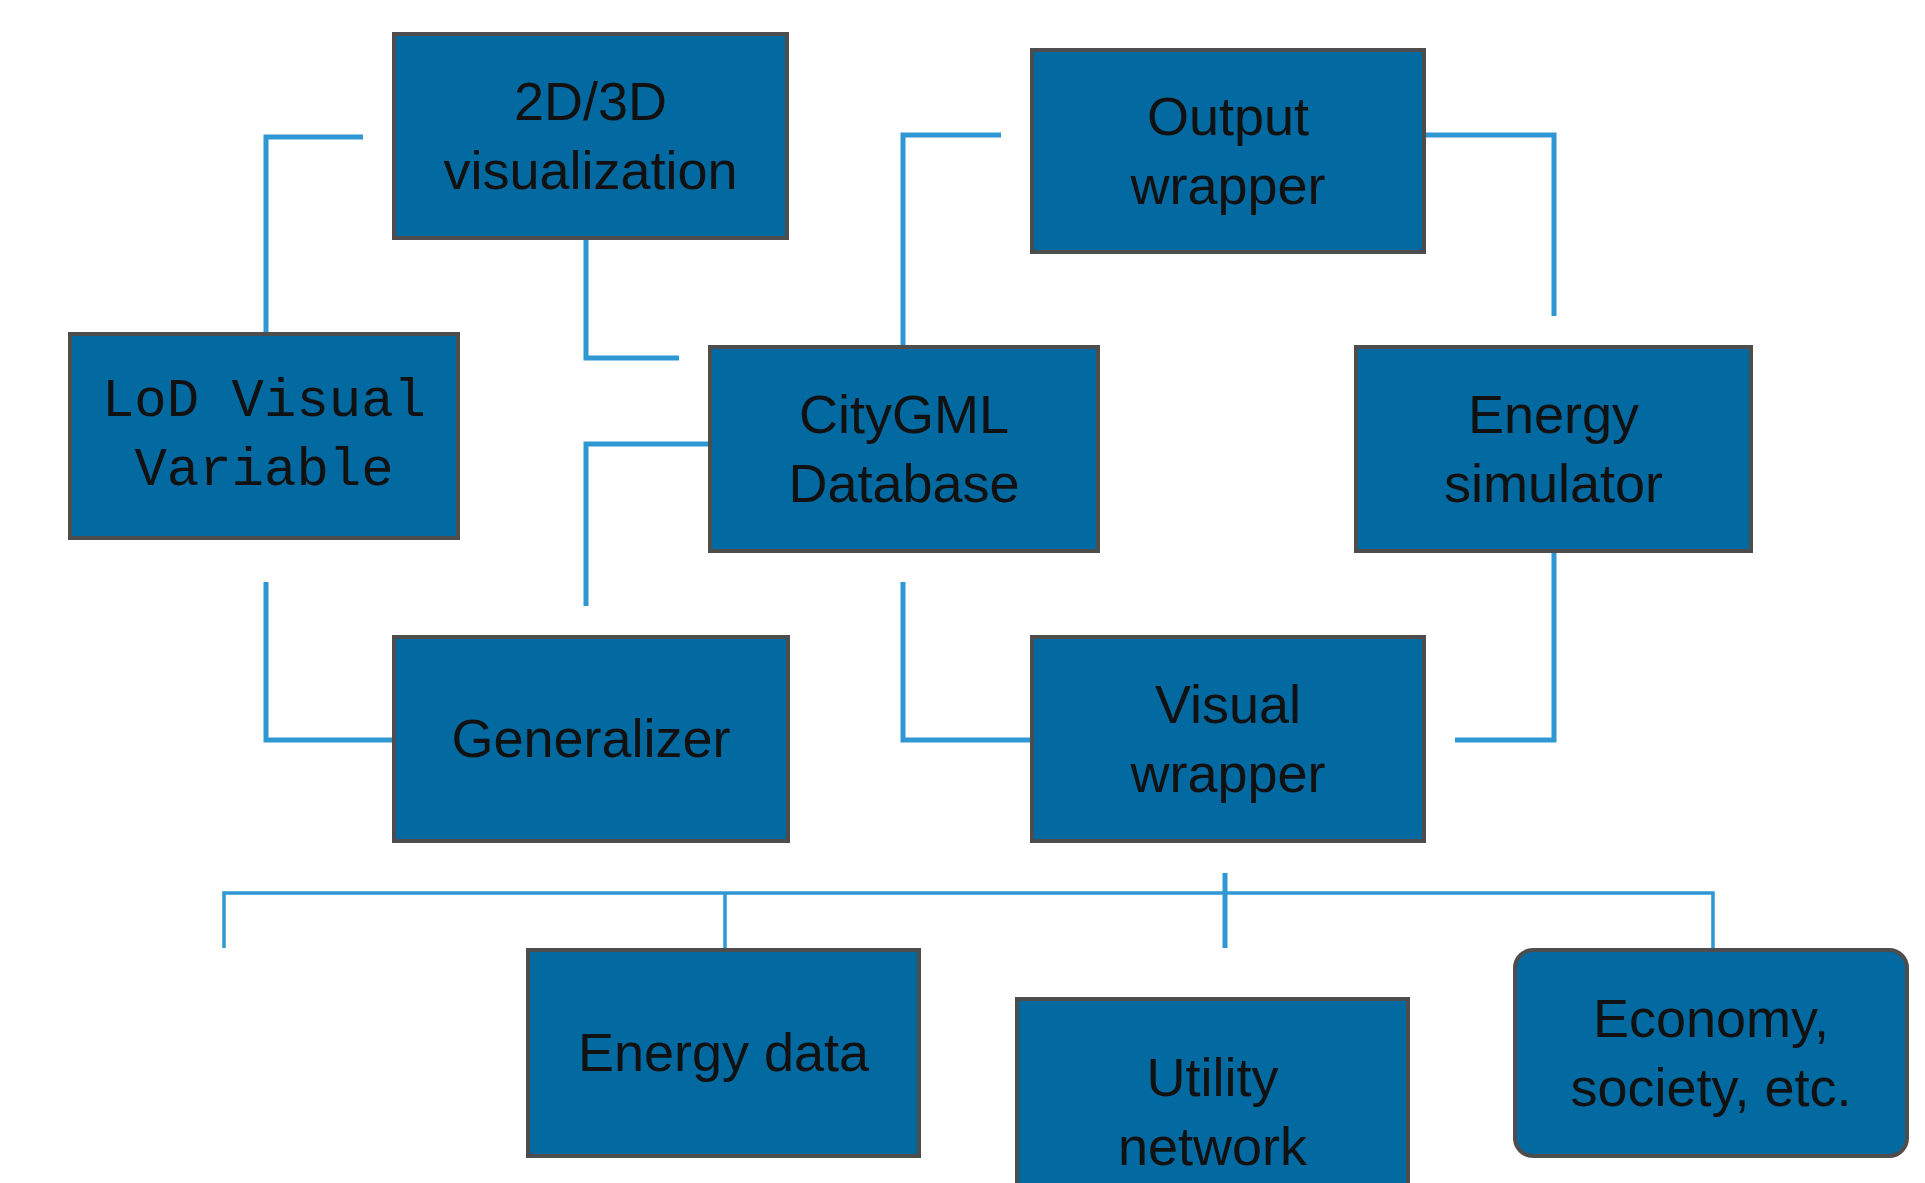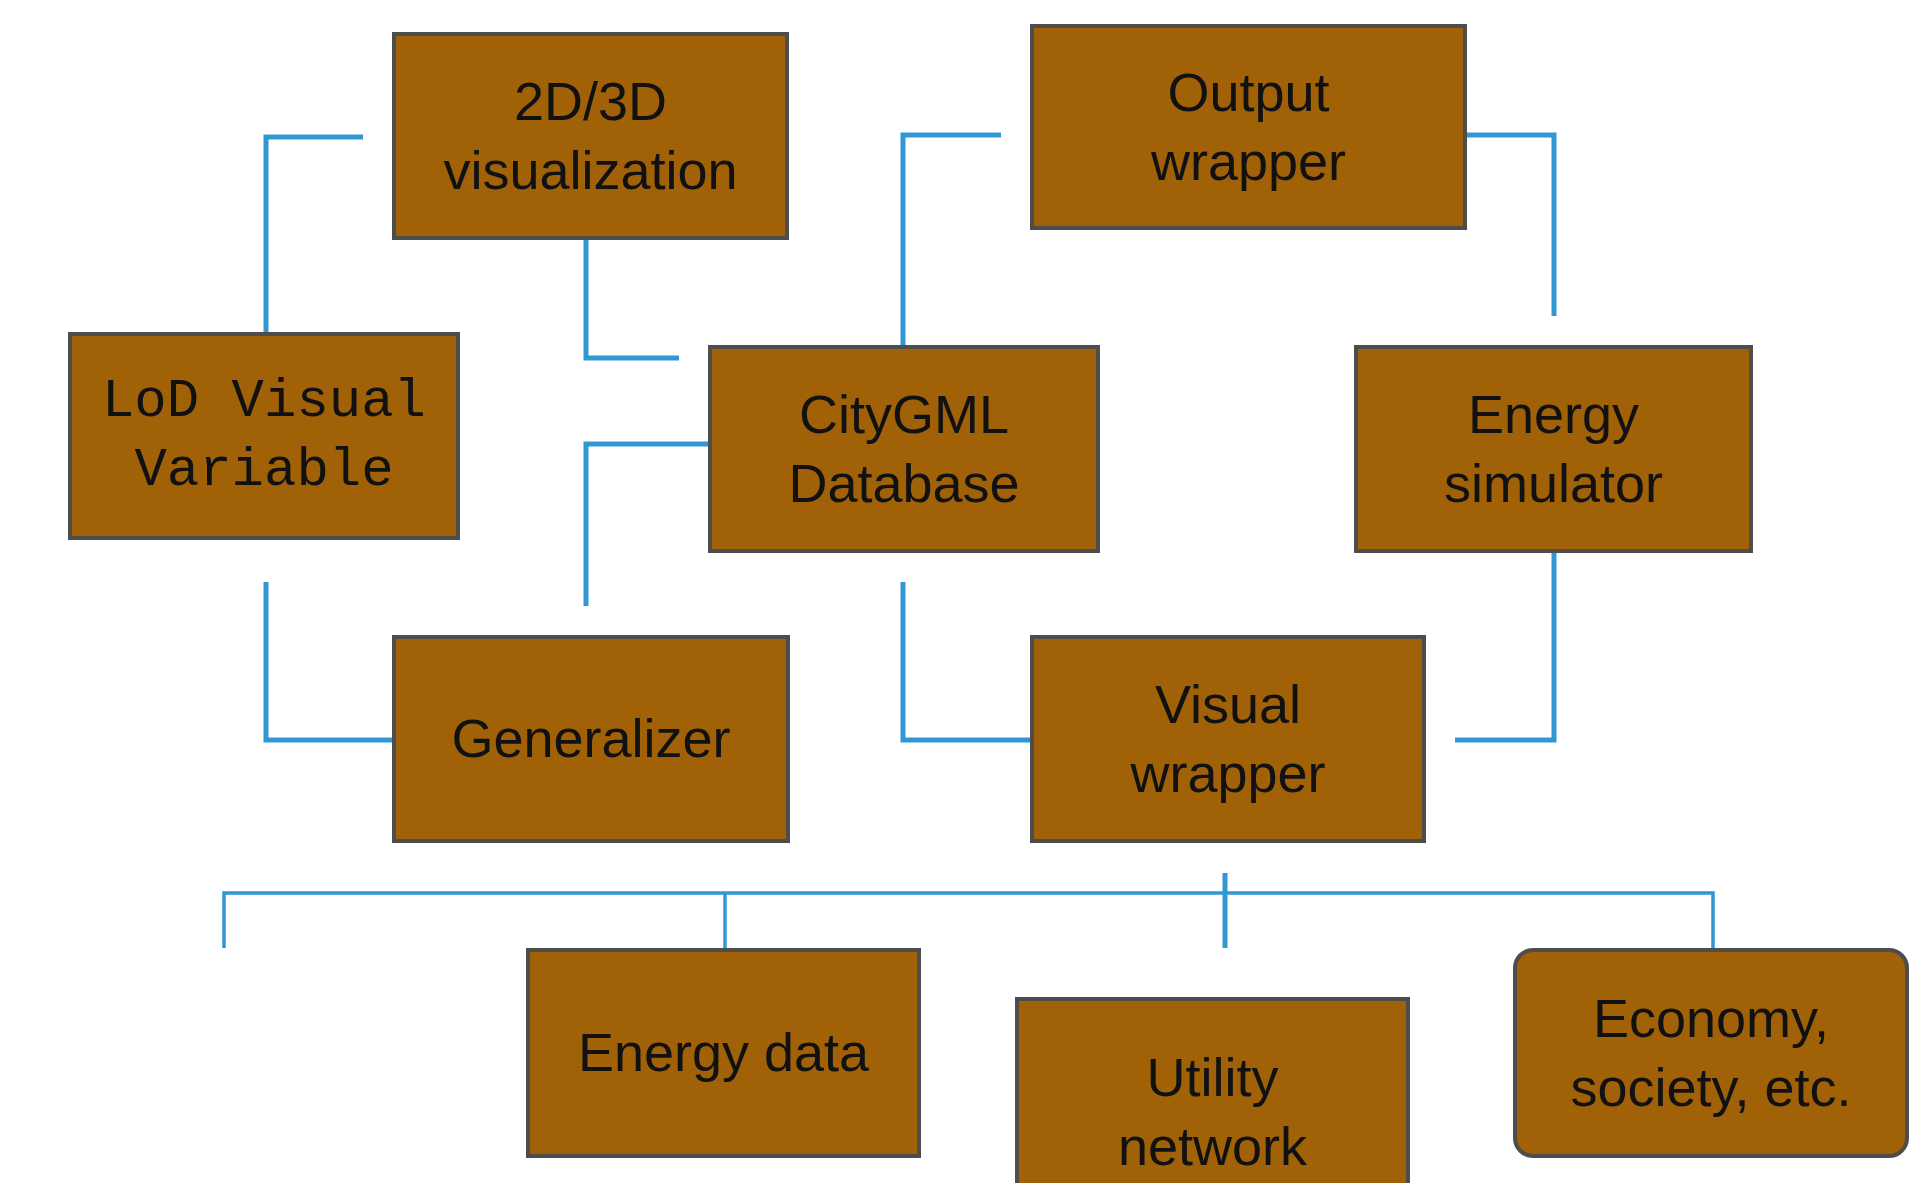--- a/index.html
+++ b/index.html
@@ -28,37 +28,37 @@
   }
   .edge {
     stroke-width: 5;
   }
   .bus {
     stroke-width: 3.5;
   }
   .node {
     position: absolute;
     box-sizing: border-box;
-    background: #a16207;
+    background: #0369a1;
     border: 4px solid #4d4d4d;
     display: flex;
     align-items: center;
     justify-content: center;
     text-align: center;
   }
   .node-label {
     white-space: pre-line;
     font-size: 54px;
     line-height: 1.28;
     color: #111111;
     letter-spacing: 0px;
   }
   
   .n-2d3d        { left: 392px;  top: 32px;  width: 397px; height: 208px; }
-  .n-output      { left: 1030px; top: 24px;  width: 437px; height: 206px; }
+  .n-output      { left: 1030px; top: 48px;  width: 396px; height: 206px; }
   .n-lod         { left: 68px;   top: 332px; width: 392px; height: 208px; font-family: Liberation Mono, monospace; }
   .n-citygml     { left: 708px;  top: 345px; width: 392px; height: 208px; }
   .n-energysim   { left: 1354px; top: 345px; width: 399px; height: 208px; }
   .n-generalizer { left: 392px;  top: 635px; width: 398px; height: 208px; }
   .n-input       { left: 1030px; top: 635px; width: 396px; height: 208px; }
   .n-3dcity      { left: 25px;   top: 948px; width: 398px; height: 210px; }
   .n-energydata  { left: 526px;  top: 948px; width: 395px; height: 210px; }
   .n-utility     { left: 1015px; top: 984px; width: 395px; height: 230px; margin-top: 13px; }
   .n-economy     { left: 1513px; top: 948px; width: 396px; height: 210px; border-radius: 20px; }
 </style>

